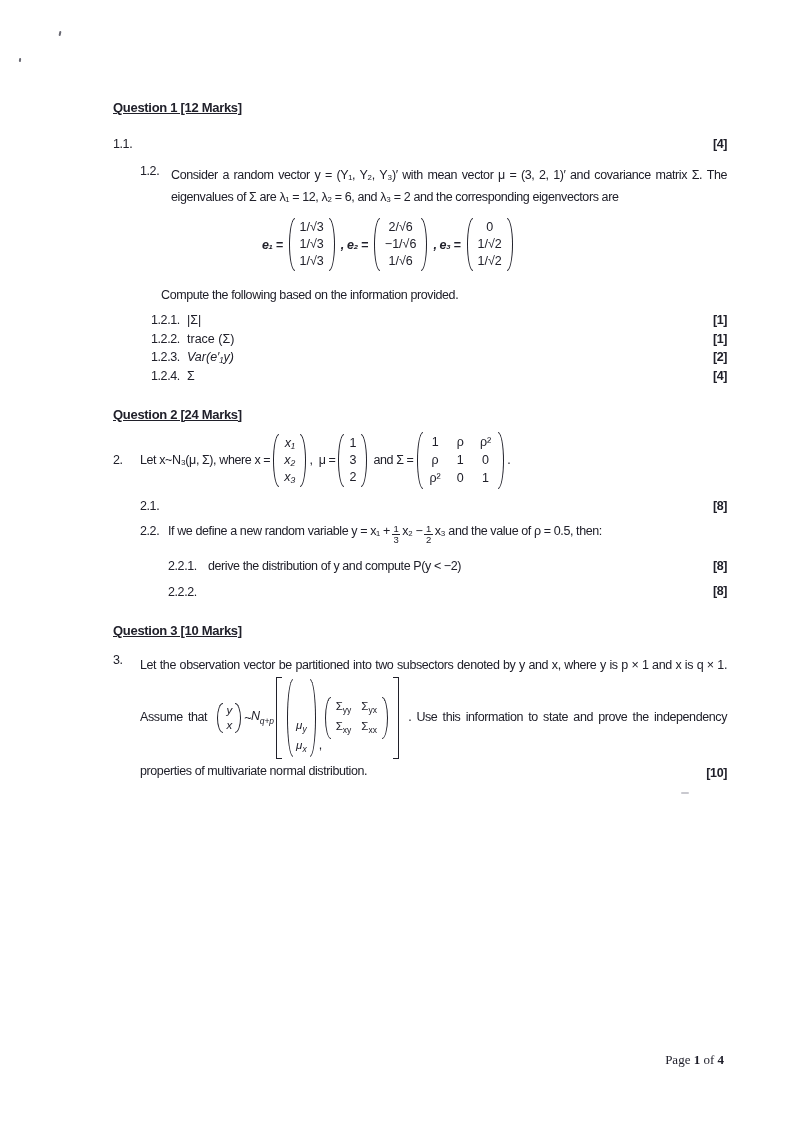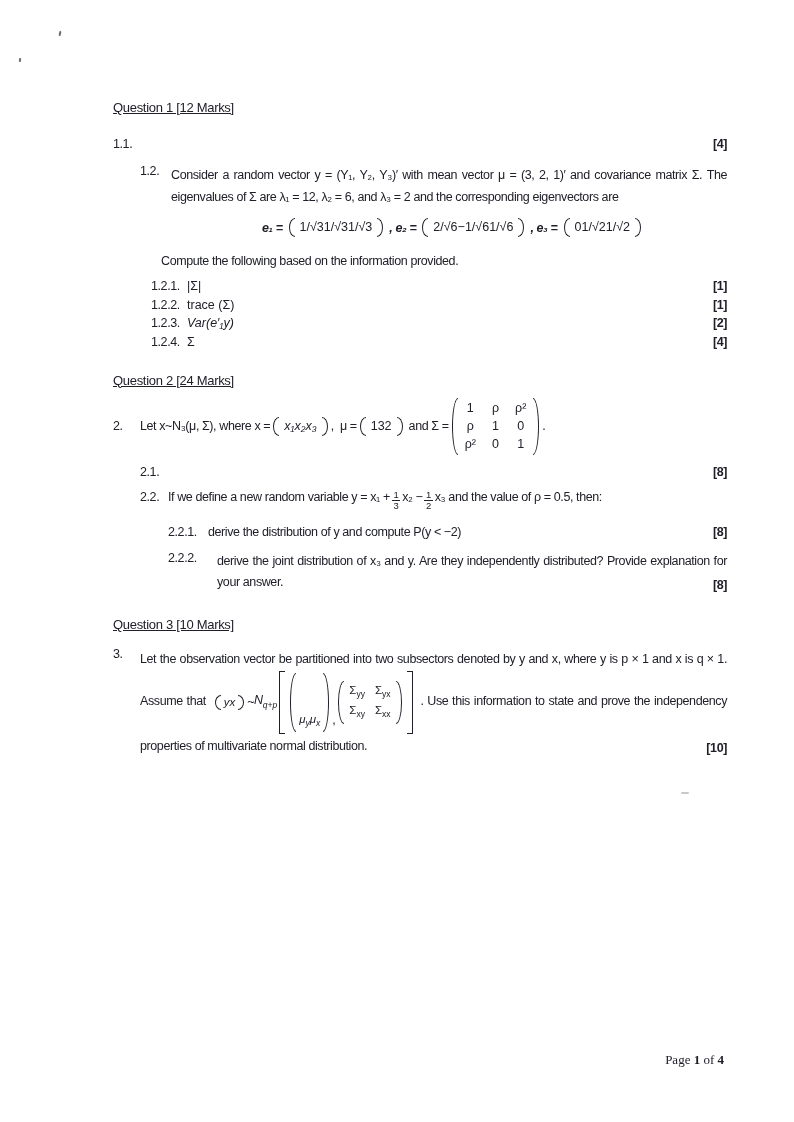--- a/index.html
+++ b/index.html
@@ -2,40 +2,40 @@
 <html><head>
 <meta charset="utf-8">
 <style>
   html,body{margin:0;padding:0;background:#e8e8e8;}
   .page{
     position:relative;width:794px;height:1122px;background:#ffffff;margin:0 auto;
     font-family:"Liberation Sans",sans-serif;color:#20202a;
     font-size:12.5px;letter-spacing:-0.4px;overflow:hidden;
   }
   .content{position:absolute;left:113px;top:100px;width:614px;}
-  .q-heading{font-size:13px;font-weight:400;text-decoration:underline;letter-spacing:-0.3px;}
+  .q-heading{font-size:13px;font-weight:700;text-decoration:underline;letter-spacing:-0.3px;}
   .marks{font-weight:700;margin-left:auto;padding-left:8px;white-space:nowrap;}
   .row{display:flex;align-items:baseline;}
   .num{flex:0 0 auto;}
   
   .row-11{margin-top:22px;}
   .row-11 .num{width:28px;}
   .para-12{margin-top:13px;padding-left:27px;display:flex;}
   .p12num{flex:0 0 31px;}
   .p12text{flex:1;text-align:justify;line-height:22px;}
   .eigen{margin-top:10px;margin-left:146px;display:flex;align-items:center;}
   .eigen .lead{font-style:italic;font-weight:700;padding:0 3px;white-space:pre;}
   .compute{margin-top:17px;padding-left:48px;}
   .subitems{margin-top:11px;padding-left:38px;display:flex;flex-direction:column;row-gap:4.5px;}
   .subitems .num{width:36px;}
   .expr{letter-spacing:0;}
   .it{font-style:italic;}
   
   .vec{display:inline-flex;align-items:stretch;vertical-align:middle;margin:0 3px;}
-  .vec .col{display:flex;flex-direction:row;align-items:center;justify-content:center;
+  .vec .col{display:flex;flex-direction:column;align-items:center;justify-content:center;
             padding:2px 5px;row-gap:2px;line-height:15px;letter-spacing:0;}
   .grid3{display:grid;grid-template-columns:repeat(3,auto);column-gap:16px;row-gap:3px;
          justify-items:center;align-items:center;padding:3px 7px;line-height:15px;letter-spacing:0;}
   .grid2{display:grid;grid-template-columns:repeat(2,auto);column-gap:10px;row-gap:2px;
          justify-items:center;align-items:center;padding:2px 5px;line-height:14px;letter-spacing:0;font-size:11.5px;}
   .br{flex:0 0 6px;width:6px;border:1.4px solid #20202a;box-sizing:border-box;}
   .br.l{border-right:0;border-top-left-radius:100% 50%;border-bottom-left-radius:100% 50%;}
   .br.r{border-left:0;border-top-right-radius:100% 50%;border-bottom-right-radius:100% 50%;}
   .br.sl{border-right:0;border-radius:0;}
   .br.sr{border-left:0;border-radius:0;}
@@ -220,21 +220,20 @@
     </div>
 
     <div class="row row-221">
       <span class="num">2.2.1.</span>
       <span>derive the distribution of y and compute P(y &lt; −2)</span>
       <span class="marks">[8]</span>
     </div>
 
     <div class="row-222">
       <span class="num">2.2.2.</span>
-      <span class="txt">derive the joint distribution of x₃ and y. Are they independently distributed? Provide explanation for your answer.</span>
       <span class="marks">[8]</span>
     </div>
 
     <div class="q-heading q3-head">Question 3 [10 Marks]</div>
 
     <div class="item3">
       <span class="num">3.</span>
       <span class="txt">
         <span>Let the observation vector be partitioned into two subsectors denoted by y and x, where y is p × 1 and x is q × 1.  Assume that</span>
         <span class="ifx">

